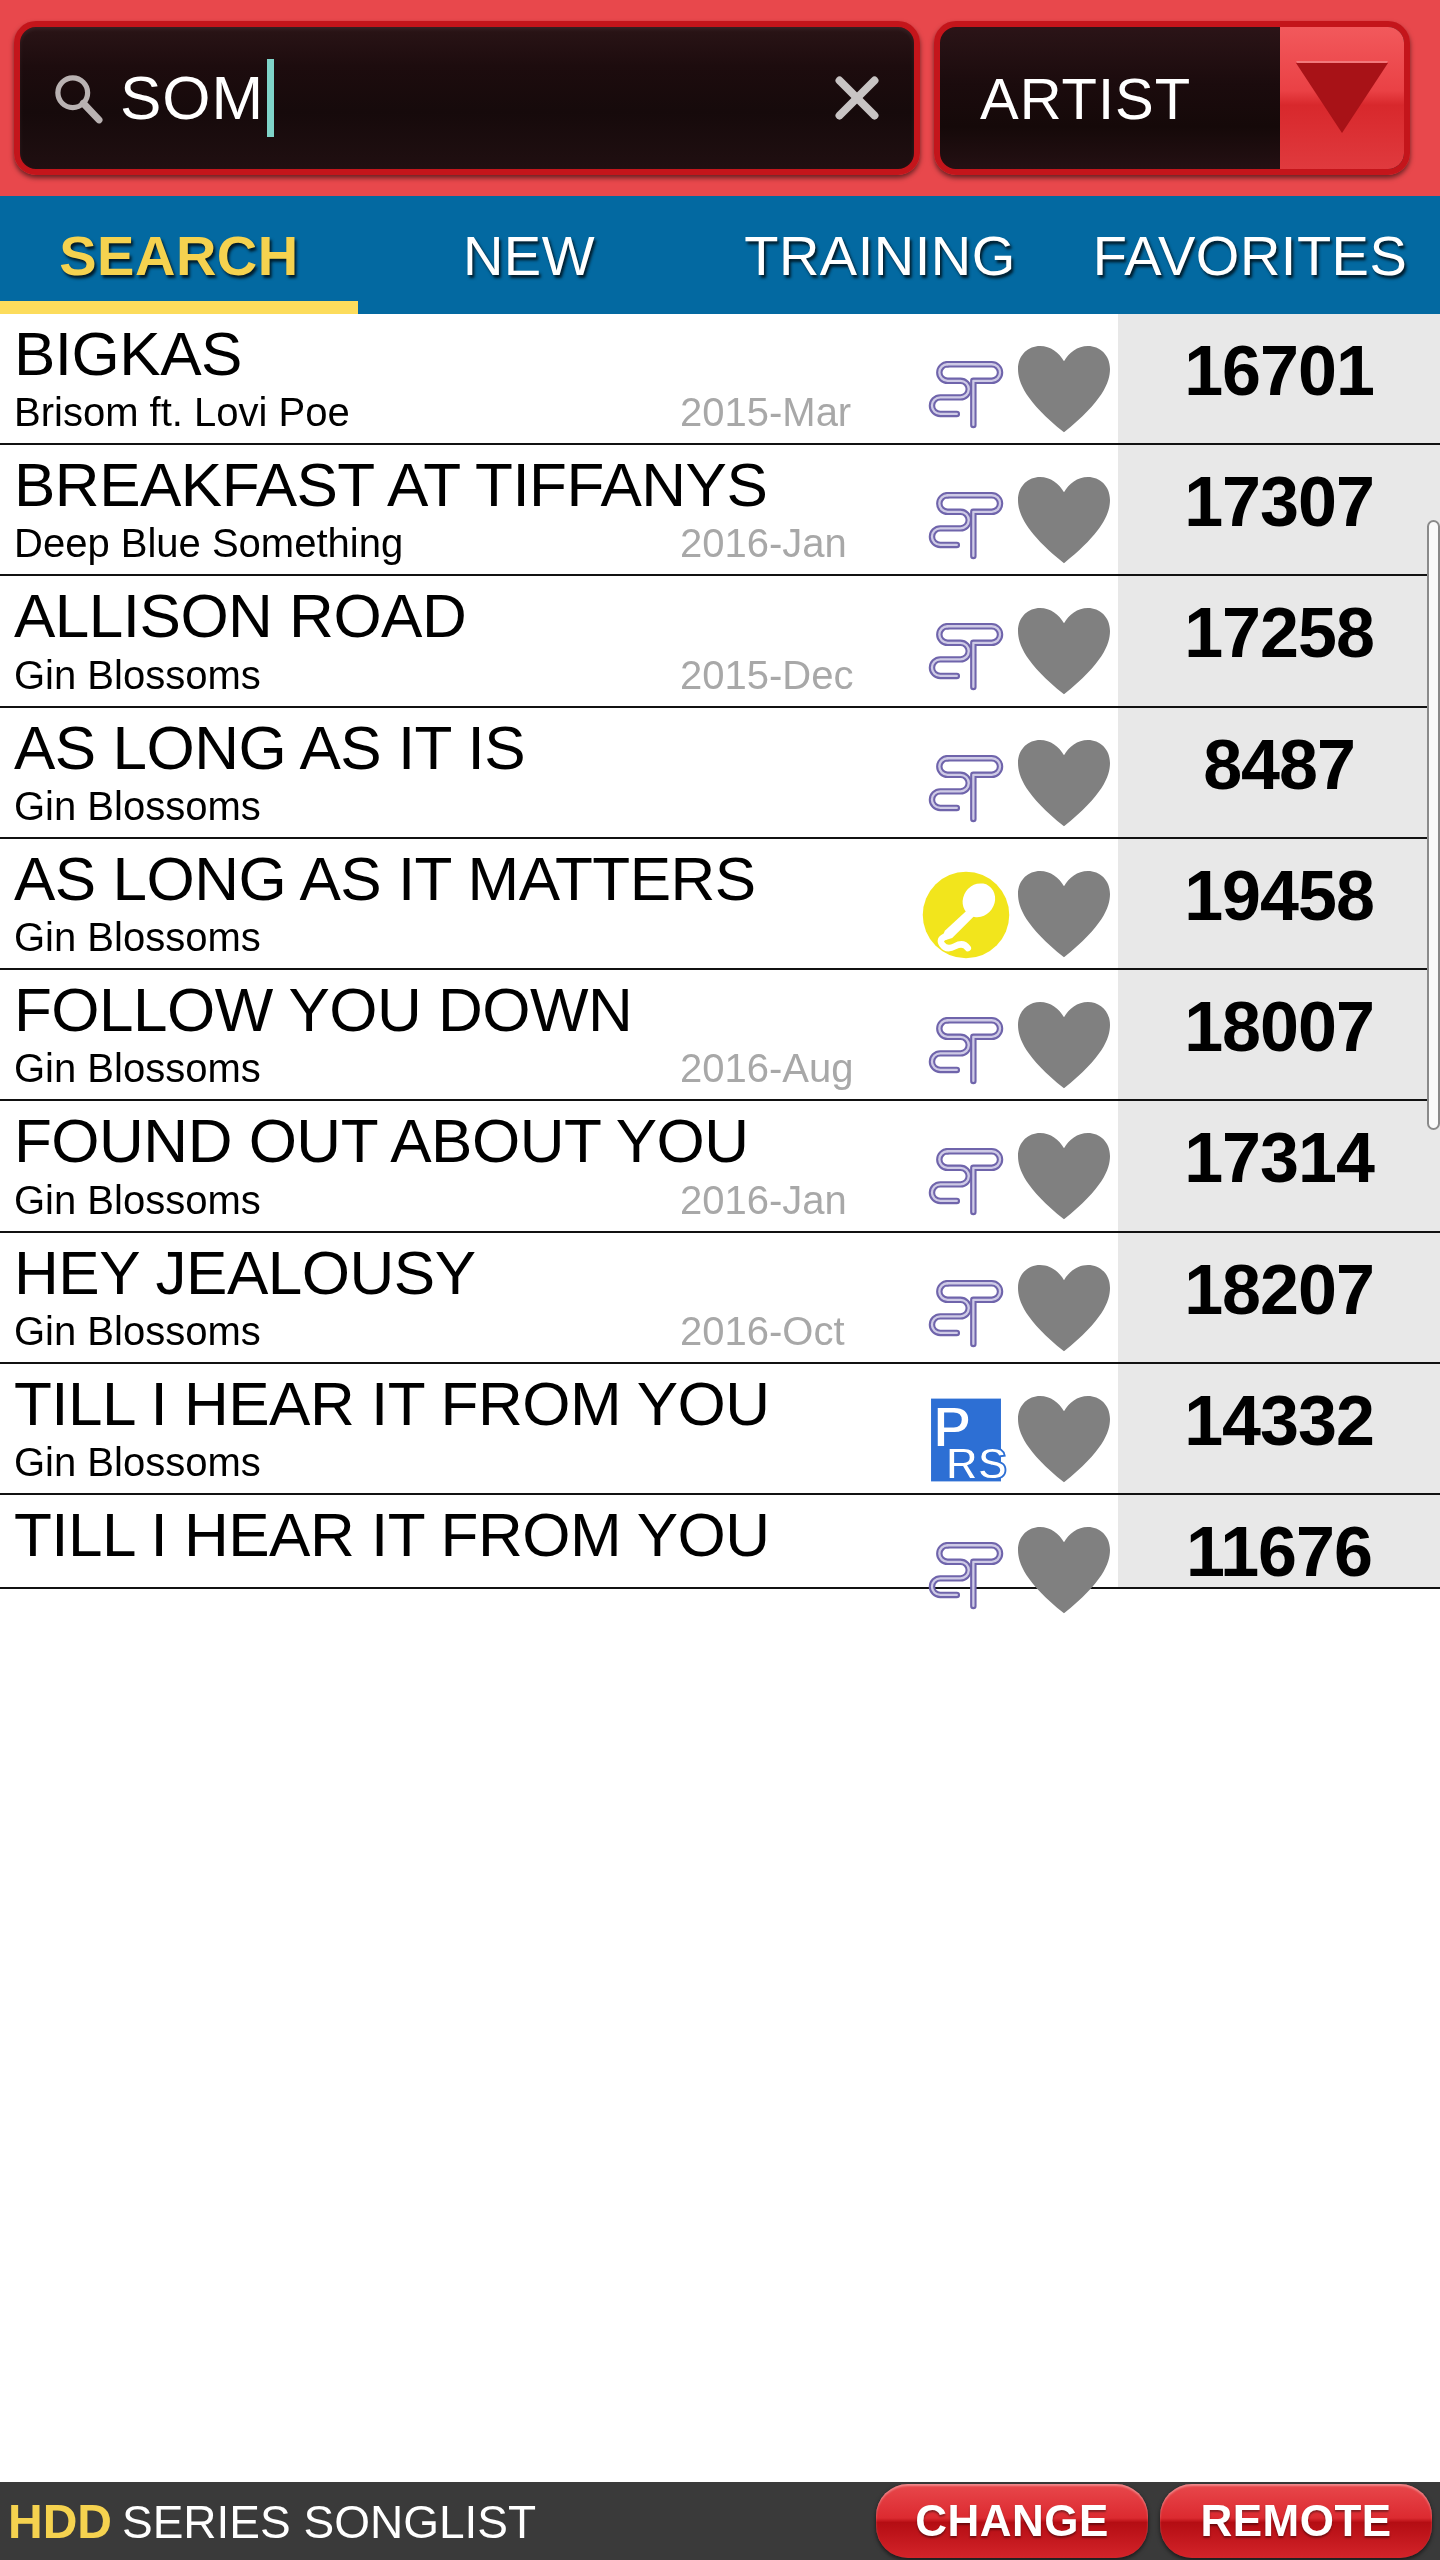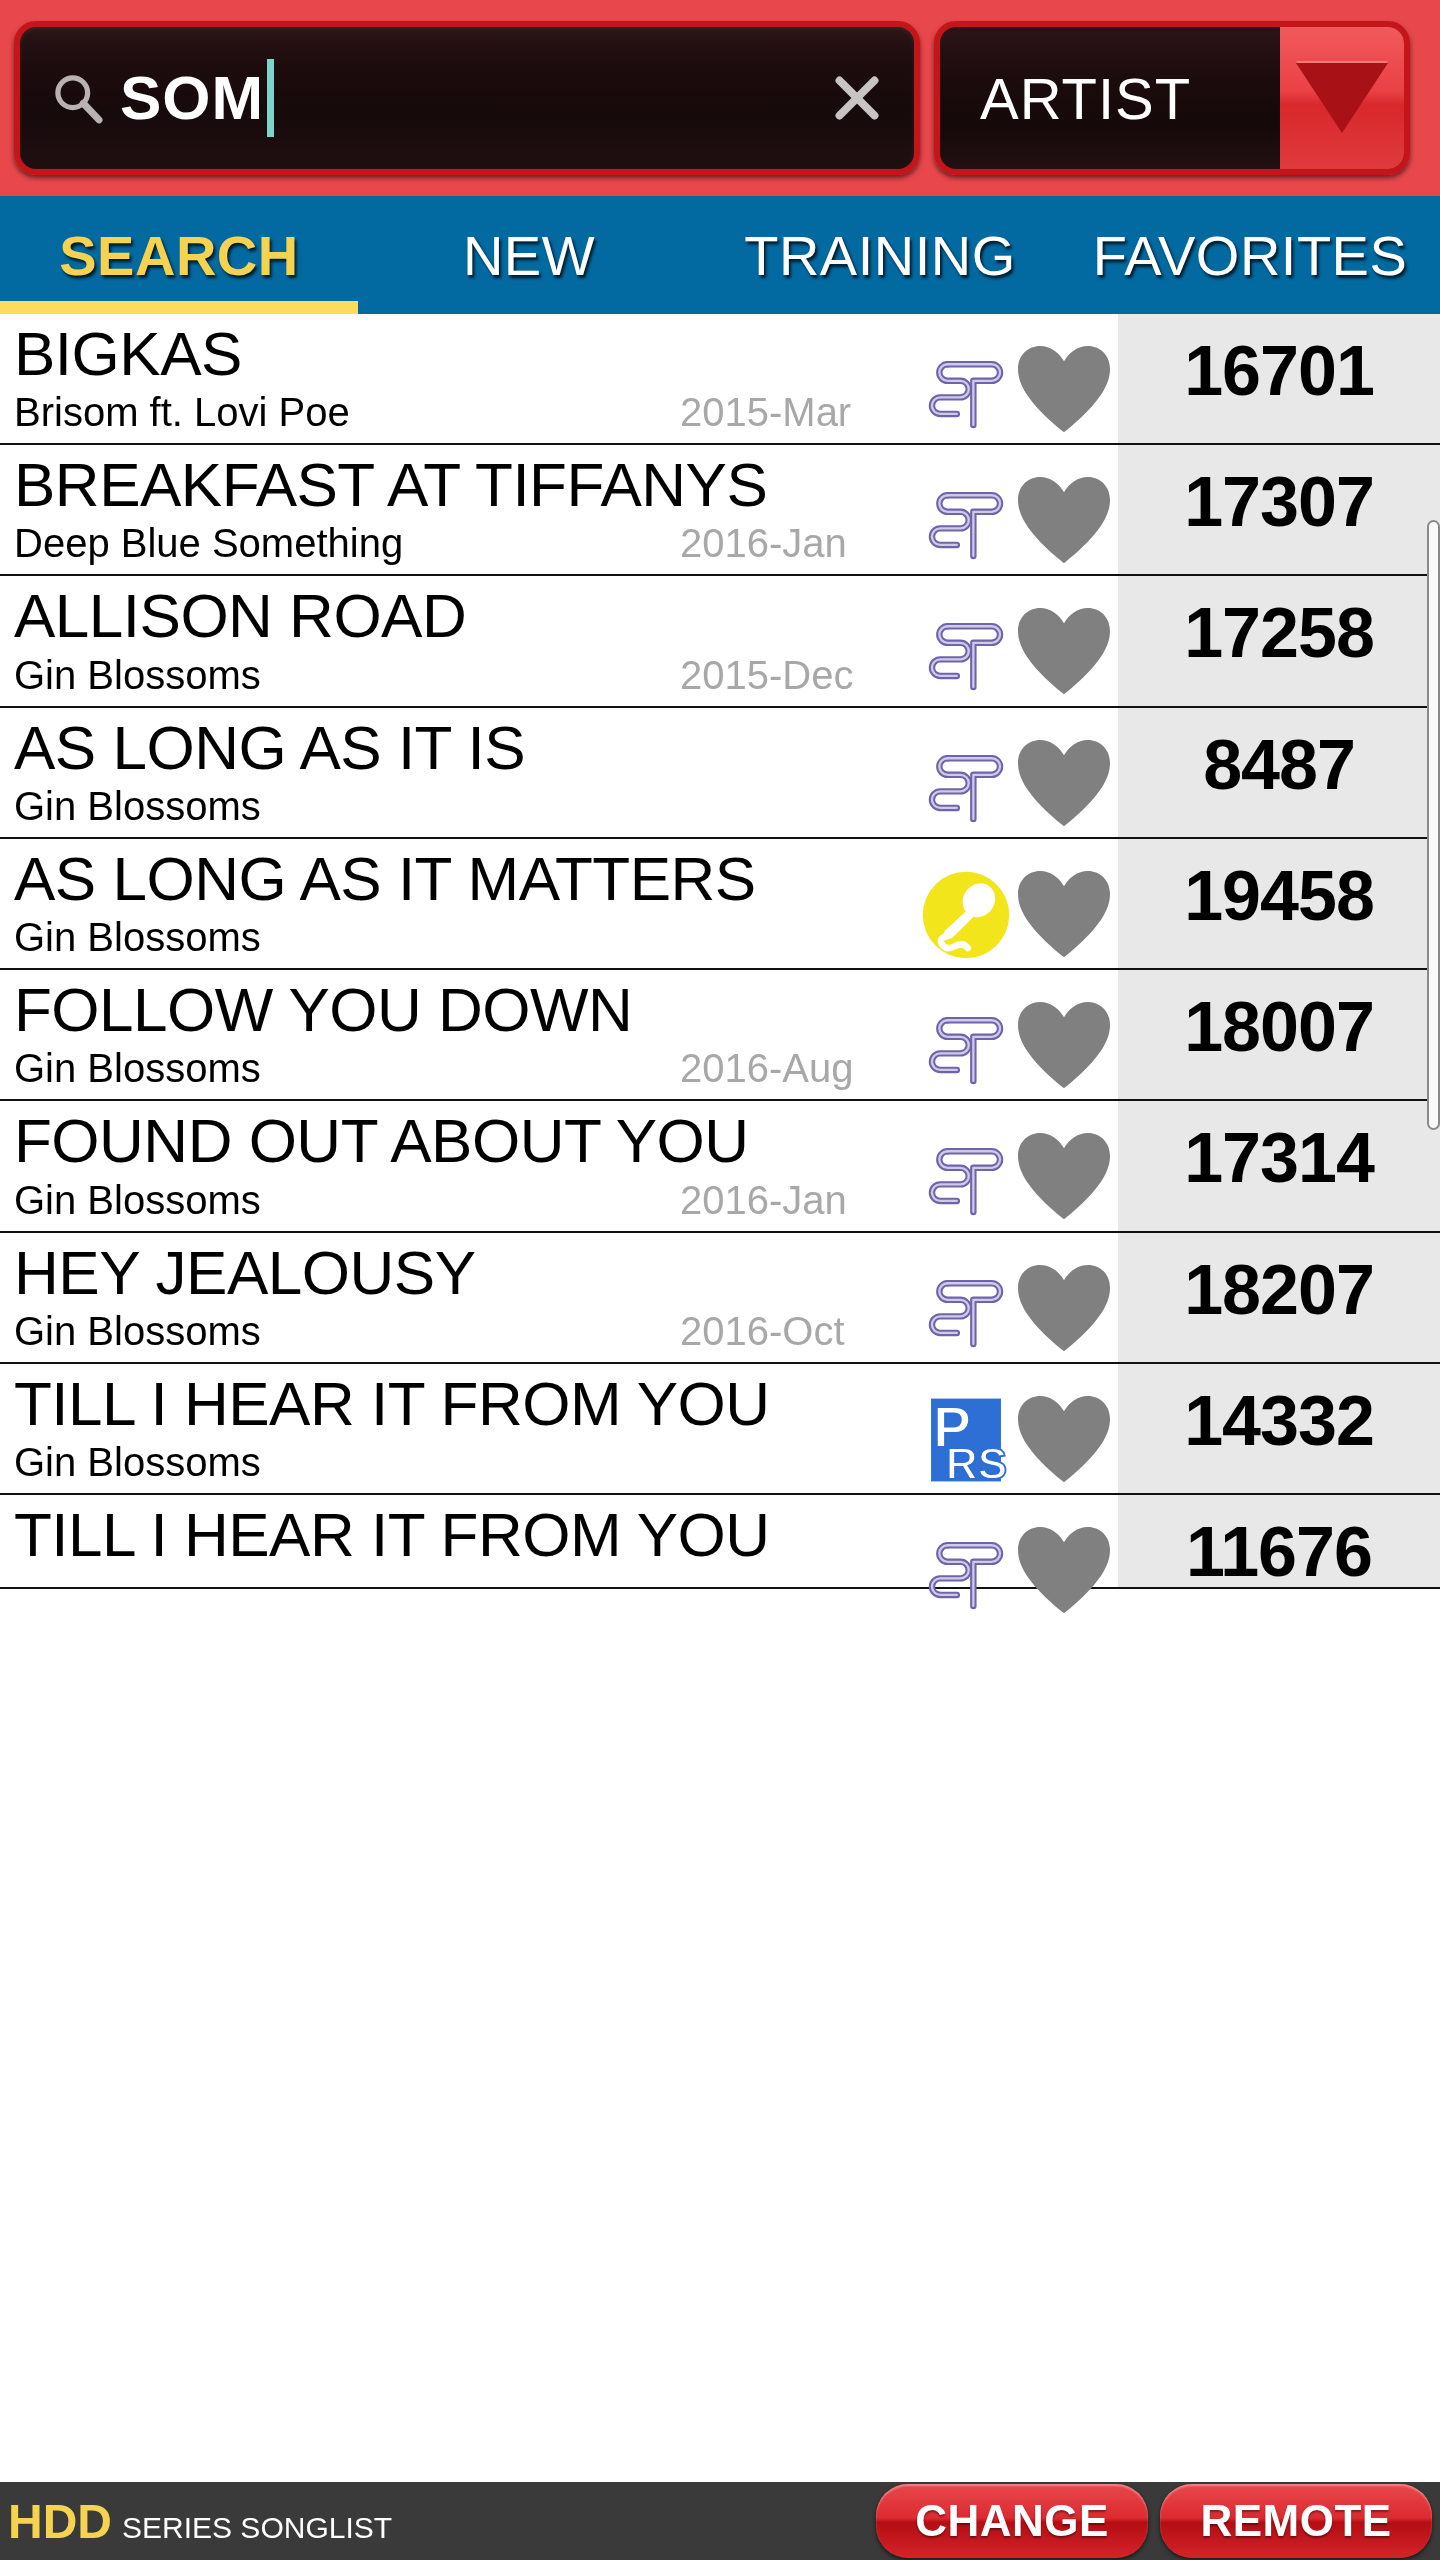--- a/index.html
+++ b/index.html
@@ -23,21 +23,21 @@
     background:linear-gradient(180deg,#2a1416 0%,#1d0c0e 28%,#160a0b 60%,#200f11 100%);
     border:6px solid #c4151b;
     box-shadow:0 3px 5px rgba(0,0,0,.55), inset 0 2px 4px rgba(255,255,255,.07);
     display:flex; align-items:center; padding:0 26px 0 30px;
   }
   #search-value-wrap{
     flex:1 1 auto; display:flex; align-items:center; margin-left:14px;
     height:100%; min-width:0;
   }
   #search-value{
-    color:#fff; font-size:62px; font-weight:bold; letter-spacing:1px;
+    color:#fff; font-size:62px; font-weight:normal; letter-spacing:1px;
     white-space:nowrap; line-height:1;text-align:right;
   }
   #search-caret{
     width:7px; height:78px; background:#7fd4c9; margin-left:3px; flex:0 0 auto;
   }
   #search-clear{
     flex:0 0 auto; width:62px; height:62px; display:flex;
     align-items:center; justify-content:center; margin-left:10px;
   }
 
@@ -145,21 +145,21 @@
     background:#fafafa; border:2px solid #8a8a8a; border-radius:9px;
   }
 
   
   #footer{
     position:absolute; left:0; bottom:0; width:1440px; height:78px;
     background:#3a3a3a; display:flex; align-items:center; padding:0 0;
   }
   #footer-brand{ display:flex; align-items:baseline; gap:10px; padding-left:8px; }
   #footer-hdd{ color:#f5d24f; font-size:48px; font-weight:bold; letter-spacing:0; }
-  #footer-title{ color:#fff; font-size:30px; letter-spacing:0; }
+  #footer-title{ color:#fff; font-size:46px; letter-spacing:0; }
   #footer-actions{ margin-left:auto; display:flex; gap:12px; padding-right:8px; }
   .pill-btn{
     height:74px; min-width:272px; border-radius:32px; border:none;
     display:flex; align-items:center; justify-content:center;
     color:#fff; font-size:44px; font-weight:bold; letter-spacing:.5px;
     background:linear-gradient(180deg,#e8484c 0%,#dc2a30 46%,#b40d13 52%,#d4242a 100%);
     box-shadow:0 2px 4px rgba(0,0,0,.6), inset 0 2px 2px rgba(255,255,255,.35);
     text-shadow:0 2px 2px rgba(0,0,0,.4);
     padding:0 22px;
   }

